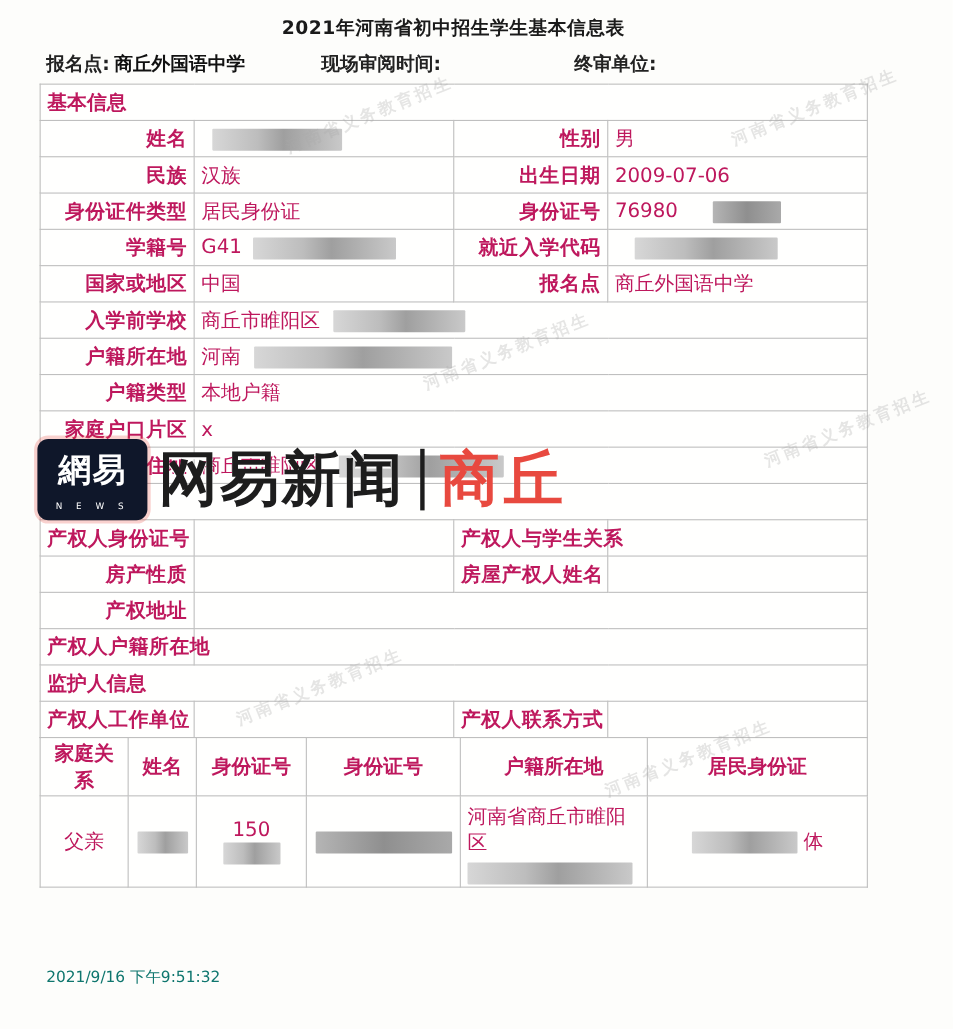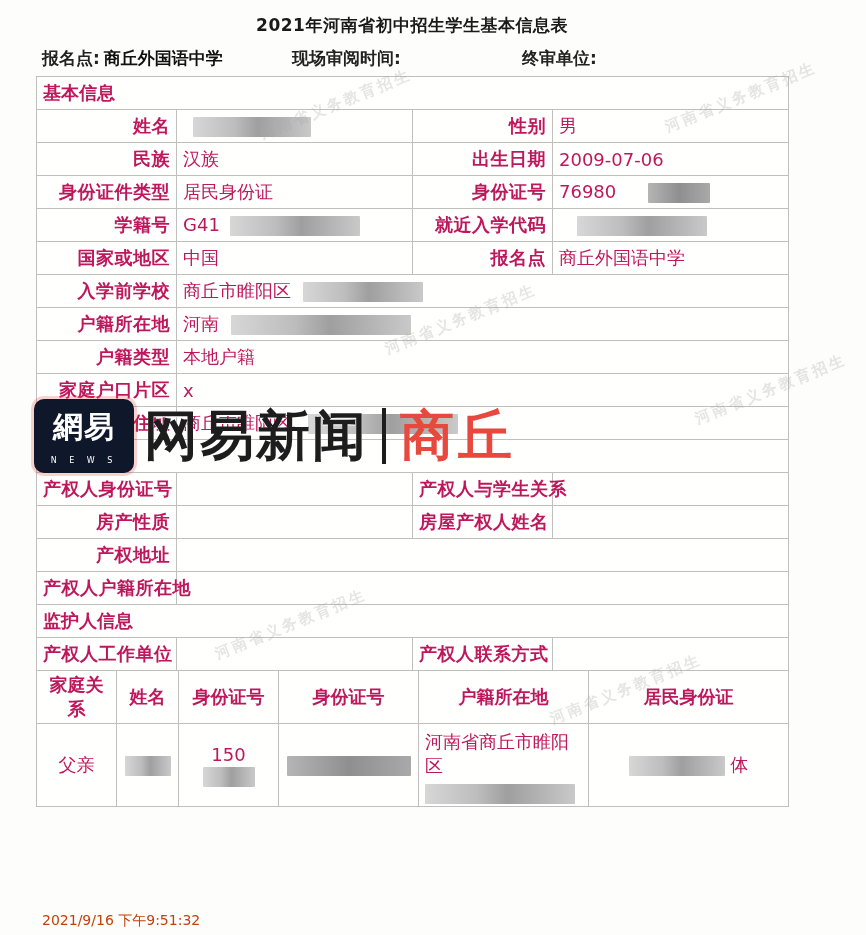--- a/index.html
+++ b/index.html
@@ -148,23 +148,23 @@
   .ov-city{
     font-size:54px;
     font-weight:bold;
     color:#e8493f;
     letter-spacing:4px;
     line-height:1;
   }
 
   .timestamp{
     position:absolute;
-    left:42px;top:912px;
+    left:42px;top:880px;
     font-size:14px;
-    color:#c2410c;
+    color:#0f766e;
   }
   .footer{
     position:absolute;
     right:16px;top:895px;
     display:flex;
     align-items:center;
     font-size:17px;
     color:#111;
     font-weight:bold;
   }

